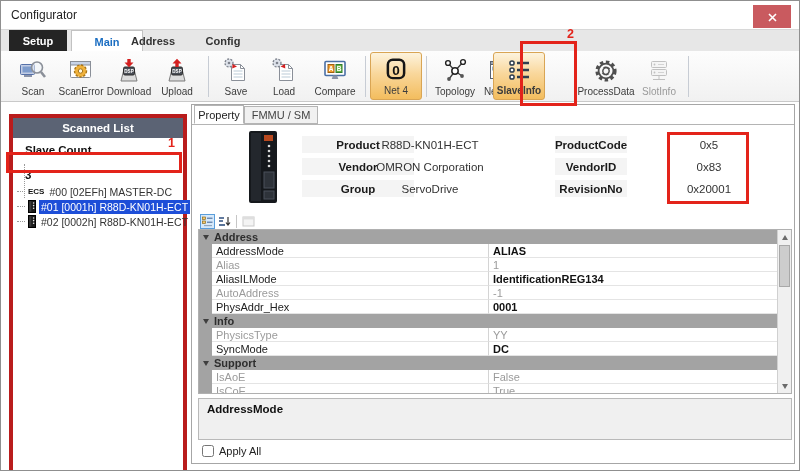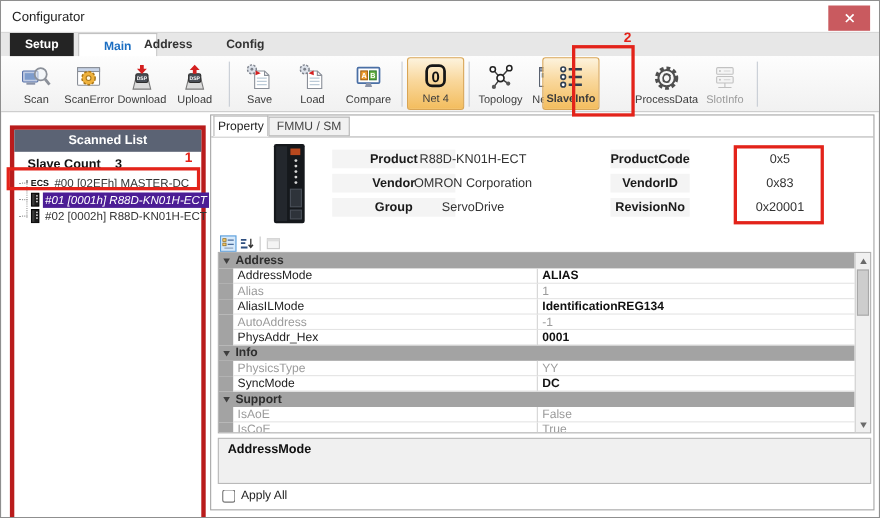--- a/index.html
+++ b/index.html
@@ -35,26 +35,26 @@
   .tool.disabled { cursor:default; }
   .tool.disabled .tlabel { color:#9a9a9a; }
   .tsep { position:absolute; top:5px; height:41px; width:1px; background:#c7ccd4; }
 
   
   .sidebar { position:absolute; left:8px; top:113px; width:178px; height:360px;
              border:4px solid #b91c1c; background:#fff; }
   .sb-header { height:20px; background:#5b6374; color:#fff; font-weight:bold; font-size:11.5px;
                display:flex; align-items:center; justify-content:center; }
   .sb-count  { margin:6px 0 3px 12px; font-weight:bold; font-size:11.5px; color:#111;
-               display:flex; gap:13px; }
+               display:flex; gap:13px;flex-direction:column; }
   .tree-row { height:15px; display:flex; align-items:center; font-size:10.5px; color:#333;
               padding-left:4px; gap:3px; white-space:nowrap; cursor:pointer; }
   .tree-row .dots { width:8px; border-top:1px dotted #9a9a9a; height:0; flex:none; }
   .tree-row .lbl { padding:1px 2px; }
-  .tree-row.selected .lbl { background:#4c1d95; color:#fff;font-style:italic; }
+  .tree-row.selected .lbl { background:#1d4ed8; color:#fff; }
   .ecs-badge { font-weight:bold; font-size:8px; color:#111; flex:none; }
   .vdots { position:absolute; left:11px; top:46px; height:34px; border-left:1px dotted #9a9a9a; }
 
   
   .content { position:absolute; left:190px; top:103px; width:604px; height:360px;
              border:1px solid #a6a6a6; background:#fff; }
   .ptab { position:absolute; height:19px; display:flex; align-items:center; justify-content:center;
           font-size:11px; color:#444; border:1px solid #b4b4b4; cursor:pointer; }
   .ptab-property { left:2px; top:0; width:50px; background:#fff; border-bottom:1px solid #fff; z-index:2; color:#222; }
   .ptab-fmmu { left:52px; top:1px; width:74px; height:18px; background:#f1f1f1; }

